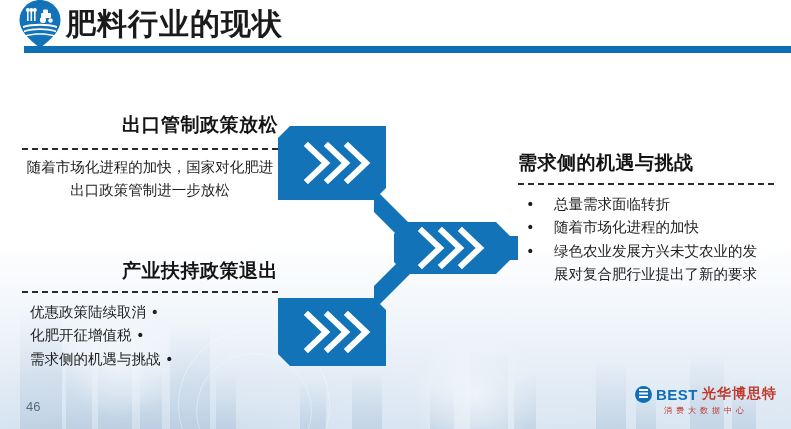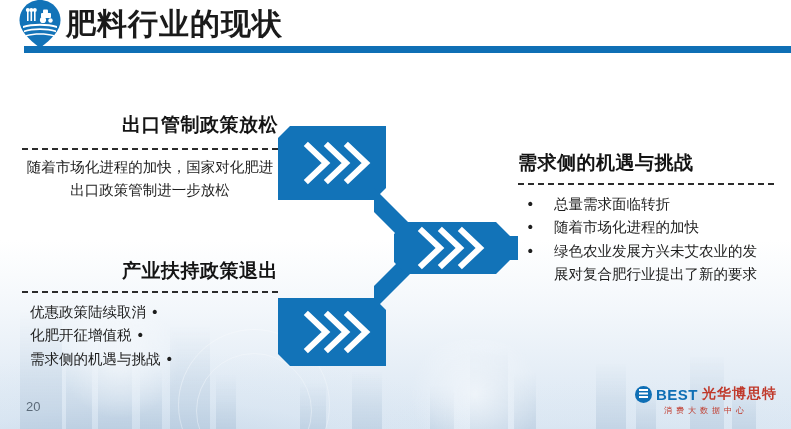--- a/index.html
+++ b/index.html
@@ -179,21 +179,21 @@
         <polyline points="50,189 68,206 50,223"></polyline>
         <polyline points="70,189 88,206 70,223"></polyline>
 
         <polyline points="144,105 162,122 144,139"></polyline>
         <polyline points="164,105 182,122 164,139"></polyline>
         <polyline points="184,105 202,122 184,139"></polyline>
       </g>
     </svg>
   </div>
 
-  <div class="pagenum">20</div>
+  <div class="pagenum">46</div>
 
   <div class="brand">
     <div class="brand-row">
       <span class="brand-mark"></span>
       <span class="brand-best">BEST</span>
       <span class="brand-cn">光华博思特</span>
     </div>
     <div class="brand-sub">消费大数据中心</div>
   </div>
 

